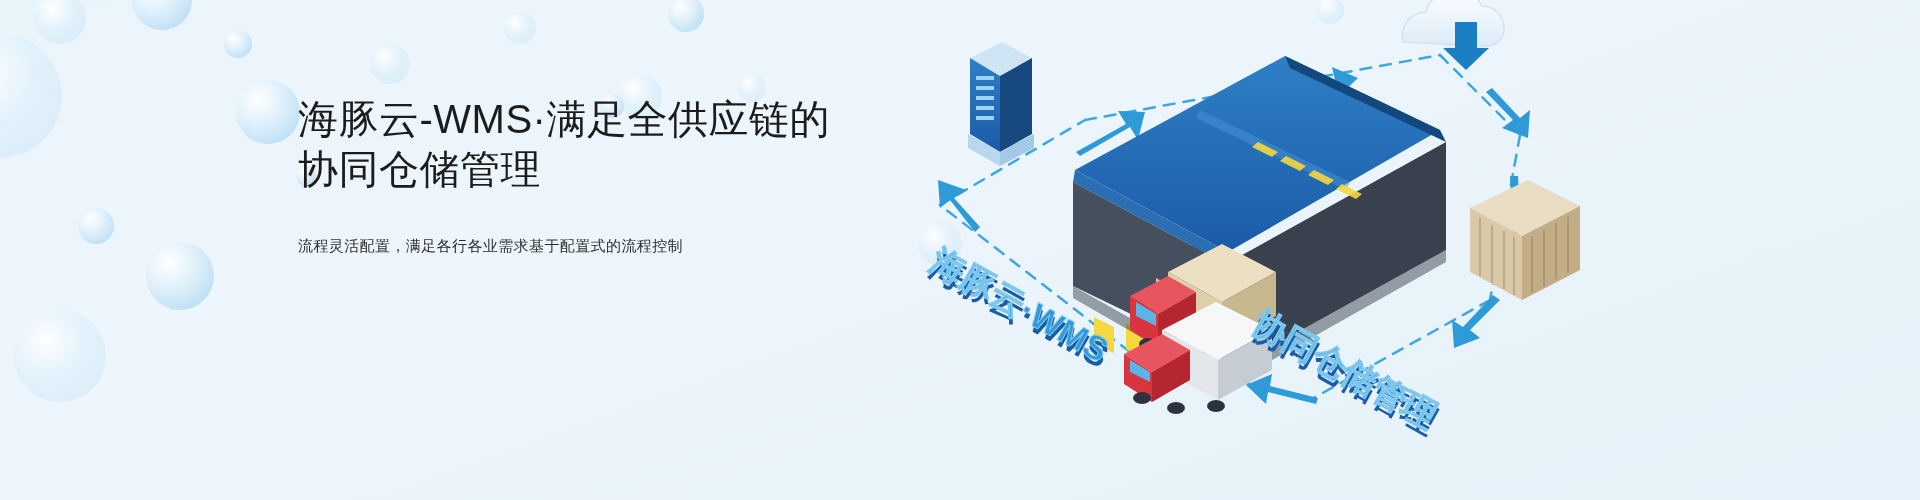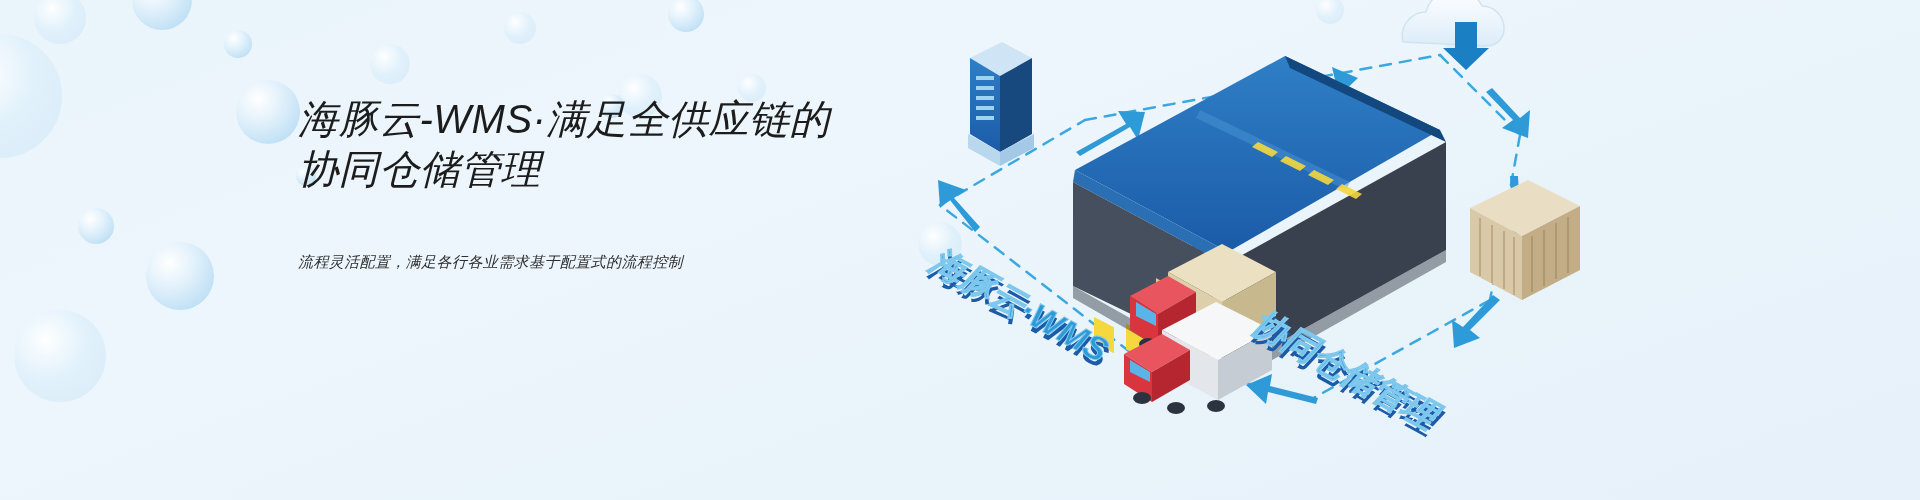--- a/index.html
+++ b/index.html
@@ -4,38 +4,37 @@
 <style>
   html,body{margin:0;padding:0;}
   body{
     width:1920px;height:500px;overflow:hidden;
     font-family:"Liberation Sans","DejaVu Sans",sans-serif;
     background:#eef6fc;
   }
   #banner{
     position:relative;width:1920px;height:500px;overflow:hidden;
     background:linear-gradient(160deg,#eaf4fb 0%,#edf6fc 35%,#e9f3fa 65%,#e6f1f9 100%);
-    font-style:italic;
   }
   
   .bubbles{position:absolute;inset:0;pointer-events:none;}
   .bub{position:absolute;border-radius:50%;}
   .bub.solid{
     background:radial-gradient(circle at 34% 30%,#ffffff 0%,#e2f1fb 38%,#bfe0f5 78%,#aed6f1 100%);
   }
   .bub.faint{background:radial-gradient(circle at 35% 32%,rgba(255,255,255,.95) 0%,rgba(222,240,251,.75) 45%,rgba(190,222,244,.45) 100%);}
   
   .textblock{position:absolute;left:298px;top:94px;width:620px;}
   .headline{
     font-size:40px;line-height:50px;color:#1c1c1c;
     font-weight:400;letter-spacing:.5px;white-space:nowrap;
   }
   .headline .l2{display:block;}
   .subtitle{
-    margin-top:56px;font-size:15px;line-height:24px;color:#2e2e2e;
+    margin-top:40px;font-size:15px;line-height:24px;color:#2e2e2e;
     letter-spacing:.4px;white-space:nowrap;
   }
   
   .illus{position:absolute;left:880px;top:0;width:700px;height:500px;}
   .illus svg{display:block;}
 </style>
 </head>
 <body>
 
 <div id="banner">

